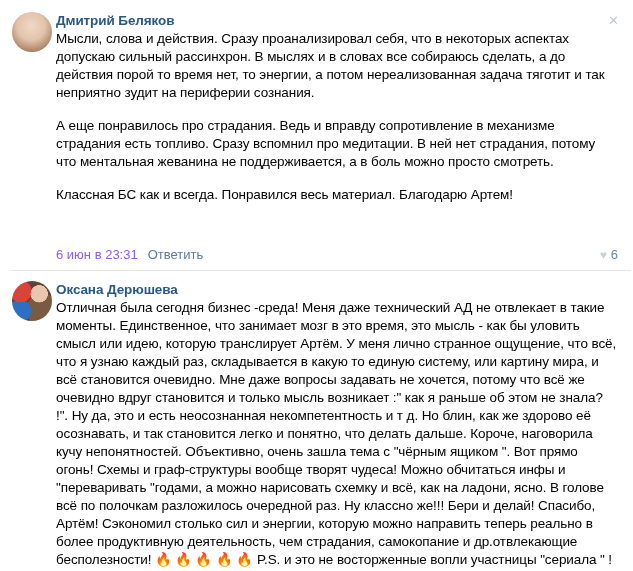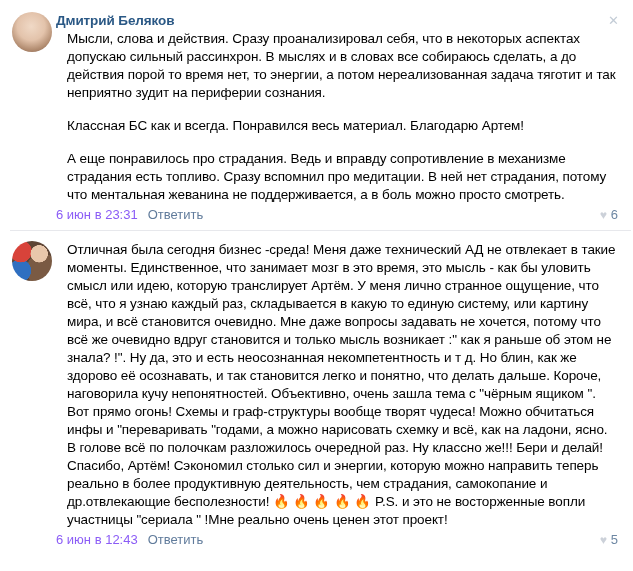--- a/index.html
+++ b/index.html
@@ -36,63 +36,66 @@
     color: #2a5885; font-weight: bold; font-size: 13.5px; line-height: 18px;
     text-decoration: none; cursor: pointer; letter-spacing: -0.1px;
   }
   .close-btn {
     position: absolute; top: 14px; right: 14px;
     background: none; border: none; padding: 0; margin: 0;
     color: #c3ccd6; font-size: 13px; line-height: 1; cursor: pointer;
     font-family: "Liberation Sans", sans-serif;
   }
   .text { font-size: 13.5px; line-height: 18px; color: #000000; letter-spacing: -0.1px; }
-  .text p { margin: 0 0 15px 11px; }
+  .text p { margin: 0 0 15px 0; }
   .text p:last-child { margin-bottom: 0; }
   .footer { display: flex; align-items: baseline; font-size: 13px; margin-top: 2px; line-height: 17px; }
   .date { color: #8b5cf6; cursor: default; }
-  .reply { color: #607b9b; margin-left: 10px; text-decoration: none; cursor: pointer; }
+  .reply { color: #607b9b; margin-left: 10px; text-decoration: none; cursor: pointer; margin-top: 40px; }
   .likes { margin-left: auto; display: flex; align-items: baseline; gap: 4px; cursor: pointer; }
   .heart { color: #ccd1d9; font-size: 12px; }
   .count { color: #6d87a3; font-size: 13px; }
   .divider { border: none; border-top: 1px solid #e7e8ec; margin: 1px 2px 0 10px; }
 </style>
 </head>
 <body>
 
 <div class="comments-list">
 
   <div class="comment">
     <div class="avatar avatar-1"></div>
     <div class="content">
       <div class="head">
         <a class="author">Дмитрий Беляков</a>
       </div>
       <div class="text">
         <p>Мысли, слова и действия. Сразу проанализировал себя, что в некоторых аспектах допускаю сильный рассинхрон. В мыслях и в словах все собираюсь сделать, а до действия порой то время нет, то энергии, а потом нереализованная задача тяготит и так неприятно зудит на периферии сознания.</p>
+        <p>А еще понравилось про страдания. Ведь и вправду сопротивление в механизме страдания есть топливо. Сразу вспомнил про медитации. В ней нет страдания, потому что ментальная жеванина не поддерживается, а в боль можно просто смотреть.</p>
         <p>Классная БС как и всегда. Понравился весь материал. Благодарю Артем!</p>
-        <p>А еще понравилось про страдания. Ведь и вправду сопротивление в механизме страдания есть топливо. Сразу вспомнил про медитации. В ней нет страдания, потому что ментальная жеванина не поддерживается, а в боль можно просто смотреть.</p>
       </div>
       <div class="footer">
         <span class="date">6 июн в 23:31</span>
         <a class="reply">Ответить</a>
         <span class="likes">
           <span class="heart">♥</span>
           <span class="count">6</span>
         </span>
       </div>
     </div>
     <button class="close-btn">✕</button>
   </div>
 
   <hr class="divider">
 
   <div class="comment second">
     <div class="avatar avatar-2"></div>
     <div class="content">
+      <div class="head">
+        <a class="author">Оксана Дерюшева</a>
+      </div>
       <div class="text">
         <p>Отличная была сегодня бизнес -среда! Меня даже технический АД не отвлекает в такие моменты. Единственное, что занимает мозг в это время, это мысль - как бы уловить смысл или идею, которую транслирует Артём. У меня лично странное ощущение, что всё, что я узнаю каждый раз, складывается в какую то единую систему, или картину мира, и всё становится очевидно. Мне даже вопросы задавать не хочется, потому что всё же очевидно вдруг становится и только мысль возникает :" как я раньше об этом не знала? !". Ну да, это и есть неосознанная некомпетентность и т д. Но блин, как же здорово её осознавать, и так становится легко и понятно, что делать дальше. Короче, наговорила кучу непонятностей. Объективно, очень зашла тема с "чёрным ящиком ". Вот прямо огонь! Схемы и граф-структуры вообще творят чудеса! Можно обчитаться инфы и "переваривать "годами, а можно нарисовать схемку и всё, как на ладони, ясно. В голове всё по полочкам разложилось очередной раз. Ну классно же!!! Бери и делай! Спасибо, Артём! Сэкономил столько сил и энергии, которую можно направить теперь реально в более продуктивную деятельность, чем страдания, самокопание и др.отвлекающие бесполезности! 🔥 🔥 🔥 🔥 🔥 P.S. и это не восторженные вопли участницы "сериала " !Мне реально очень ценен этот проект!</p>
       </div>
       <div class="footer">
         <span class="date">6 июн в 12:43</span>
         <a class="reply">Ответить</a>
         <span class="likes">
           <span class="heart">♥</span>
           <span class="count">5</span>
         </span>

